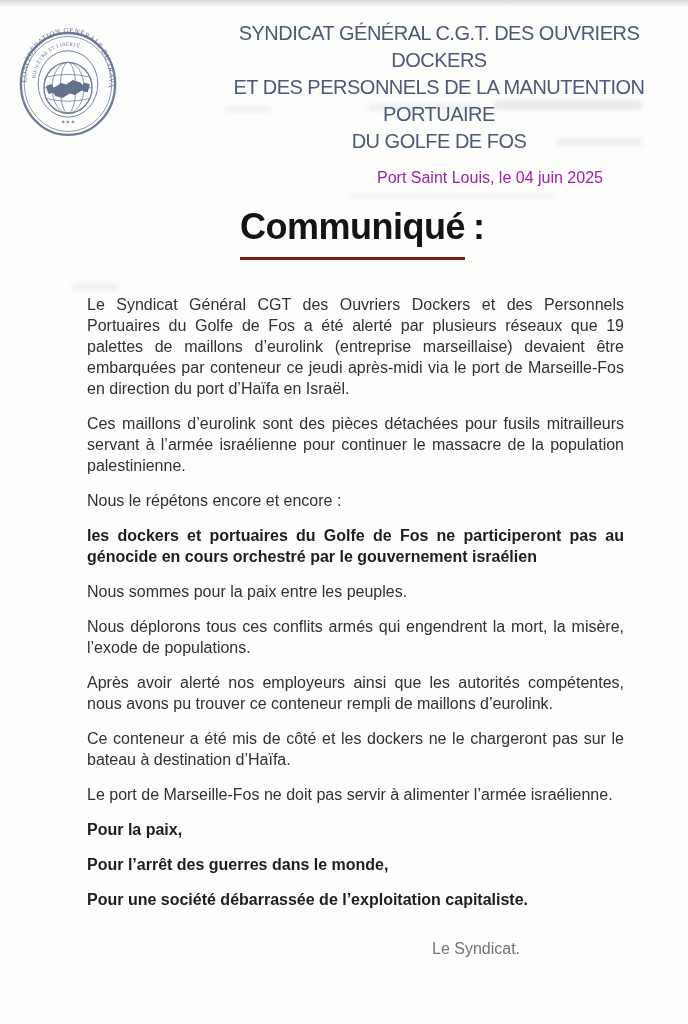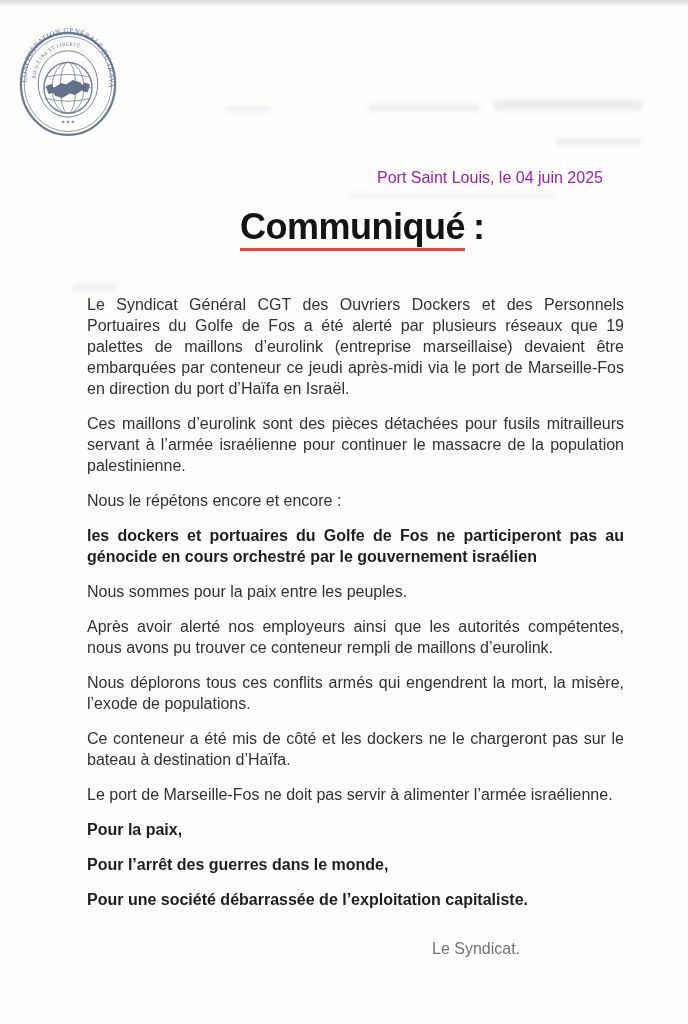--- a/index.html
+++ b/index.html
@@ -79,22 +79,22 @@
   .title {
     margin: 16px 0 44px 0;
     padding-left: 165px;
     font-size: 36px;
     line-height: 46px;
     font-weight: bold;
     letter-spacing: -0.5px;
     color: #141414;
   }
   .title-word {
-    border-bottom: 3px solid #ef4444;
-    padding-bottom: 1px;
+    border-bottom: 3px solid #7f1d1d;
+    padding-bottom: 10px;
   }
   .title-colon {
     margin-left: 8px;
   }
   .para {
     margin: 0 0 14px 12px;
     font-size: 16px;
     line-height: 21px;
     text-align: justify;
     color: #313131;
@@ -155,35 +155,40 @@
         <g>
           <path d="M34,63 l11,-7 5,1.5 7,-4.5 8,2.5 5,6 -11,7 -5,-1.5 -8,4.5 -7,-2 z" fill="#4f5e7e"></path>
           <rect x="30" y="58" width="7" height="9" rx="1.5" fill="#4f5e7e" transform="rotate(-18 33 62)"></rect>
           <rect x="67" y="56" width="7" height="9" rx="1.5" fill="#4f5e7e" transform="rotate(16 70 60)"></rect>
         </g>
 
         <text x="52" y="99" font-size="6" text-anchor="middle" fill="#5c6b89">✶✶✶</text>
       </svg>
     </div>
 
+    <div class="org-name">
+      <div class="org-line">SYNDICAT GÉNÉRAL C.G.T. DES OUVRIERS DOCKERS</div>
+      <div class="org-line">ET DES PERSONNELS DE LA MANUTENTION PORTUAIRE</div>
+      <div class="org-line">DU GOLFE DE FOS</div>
+    </div>
   </header>
 
   <main class="content">
 
     <p class="dateline">Port Saint Louis, le 04 juin 2025</p>
 
     <h1 class="title"><span class="title-word">Communiqué</span><span class="title-colon">:</span></h1>
 
     <p class="para">Le Syndicat Général CGT des Ouvriers Dockers et des Personnels Portuaires du Golfe de Fos a été alerté par plusieurs réseaux que 19 palettes de maillons d’eurolink (entreprise marseillaise) devaient être embarquées par conteneur ce jeudi après-midi via le port de Marseille-Fos en direction du port d’Haïfa en Israël.</p>
     <p class="para">Ces maillons d’eurolink sont des pièces détachées pour fusils mitrailleurs servant à l’armée israélienne pour continuer le massacre de la population palestinienne.</p>
     <p class="para">Nous le répétons encore et encore :</p>
     <p class="para strong">les dockers et portuaires du Golfe de Fos ne participeront pas au génocide en cours orchestré par le gouvernement israélien</p>
     <p class="para">Nous sommes pour la paix entre les peuples.</p>
+    <p class="para">Nous déplorons tous ces conflits armés qui engendrent la mort, la misère, l’exode de populations.</p>
     <p class="para">Après avoir alerté nos employeurs ainsi que les autorités compétentes, nous avons pu trouver ce conteneur rempli de maillons d’eurolink.</p>
-    <p class="para">Nous déplorons tous ces conflits armés qui engendrent la mort, la misère, l’exode de populations.</p>
     <p class="para">Ce conteneur a été mis de côté et les dockers ne le chargeront pas sur le bateau à destination d’Haïfa.</p>
     <p class="para">Le port de Marseille-Fos ne doit pas servir à alimenter l’armée israélienne.</p>
     <p class="para strong">Pour la paix,</p>
     <p class="para strong">Pour l’arrêt des guerres dans le monde,</p>
     <p class="para strong">Pour une société débarrassée de l’exploitation capitaliste.</p>
 
     <p class="signature">Le Syndicat.</p>
 
   </main>
 </div>

